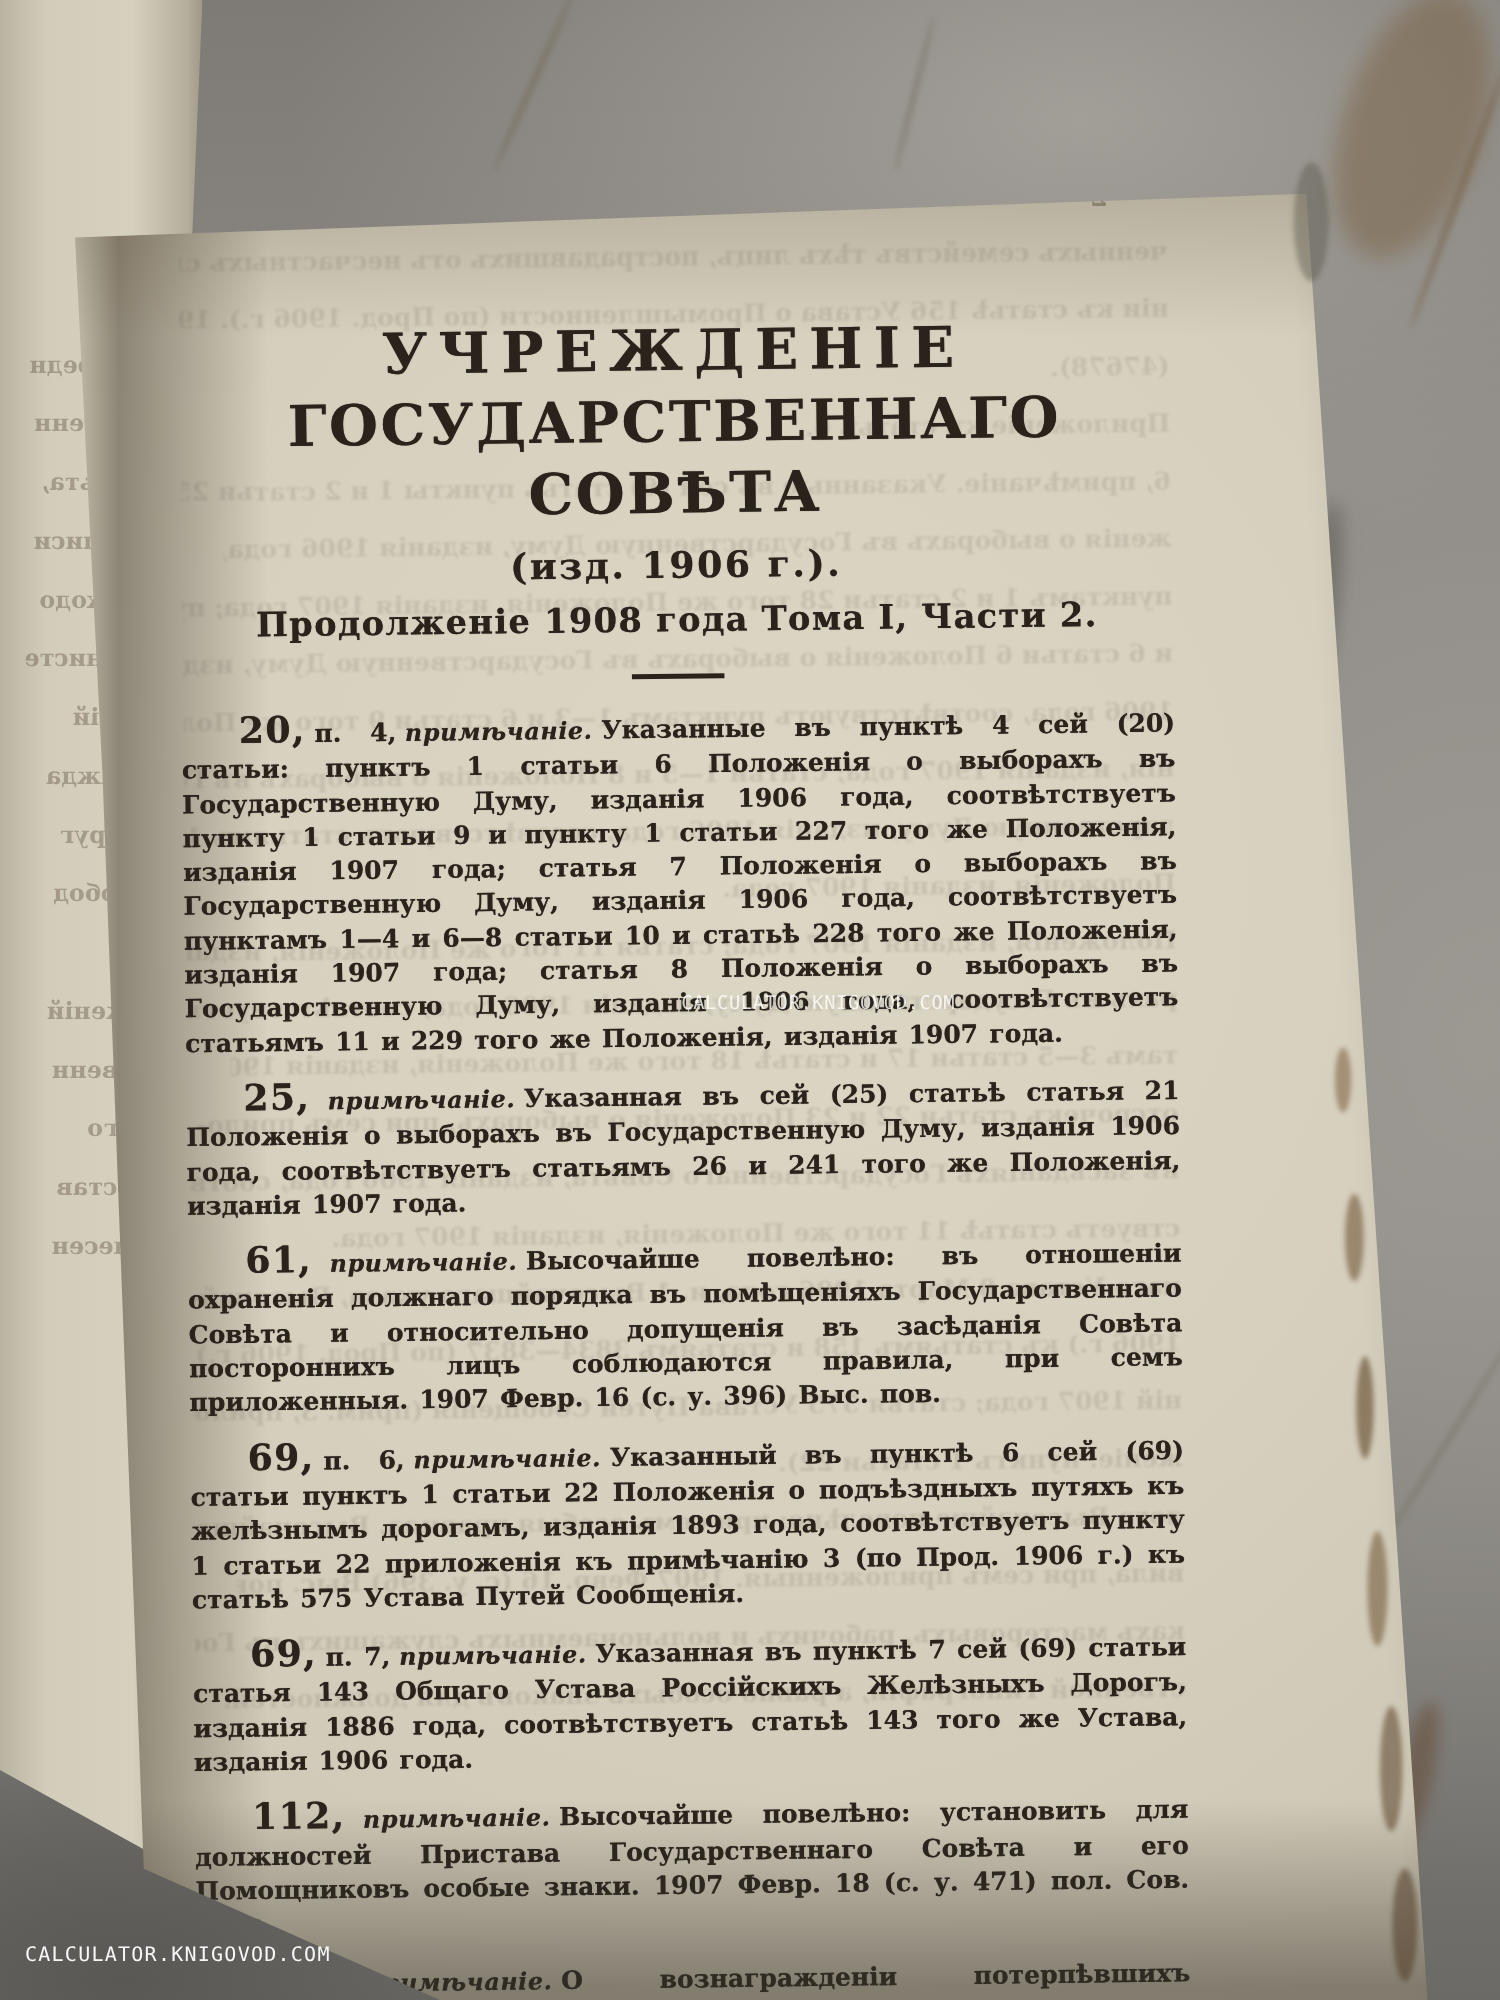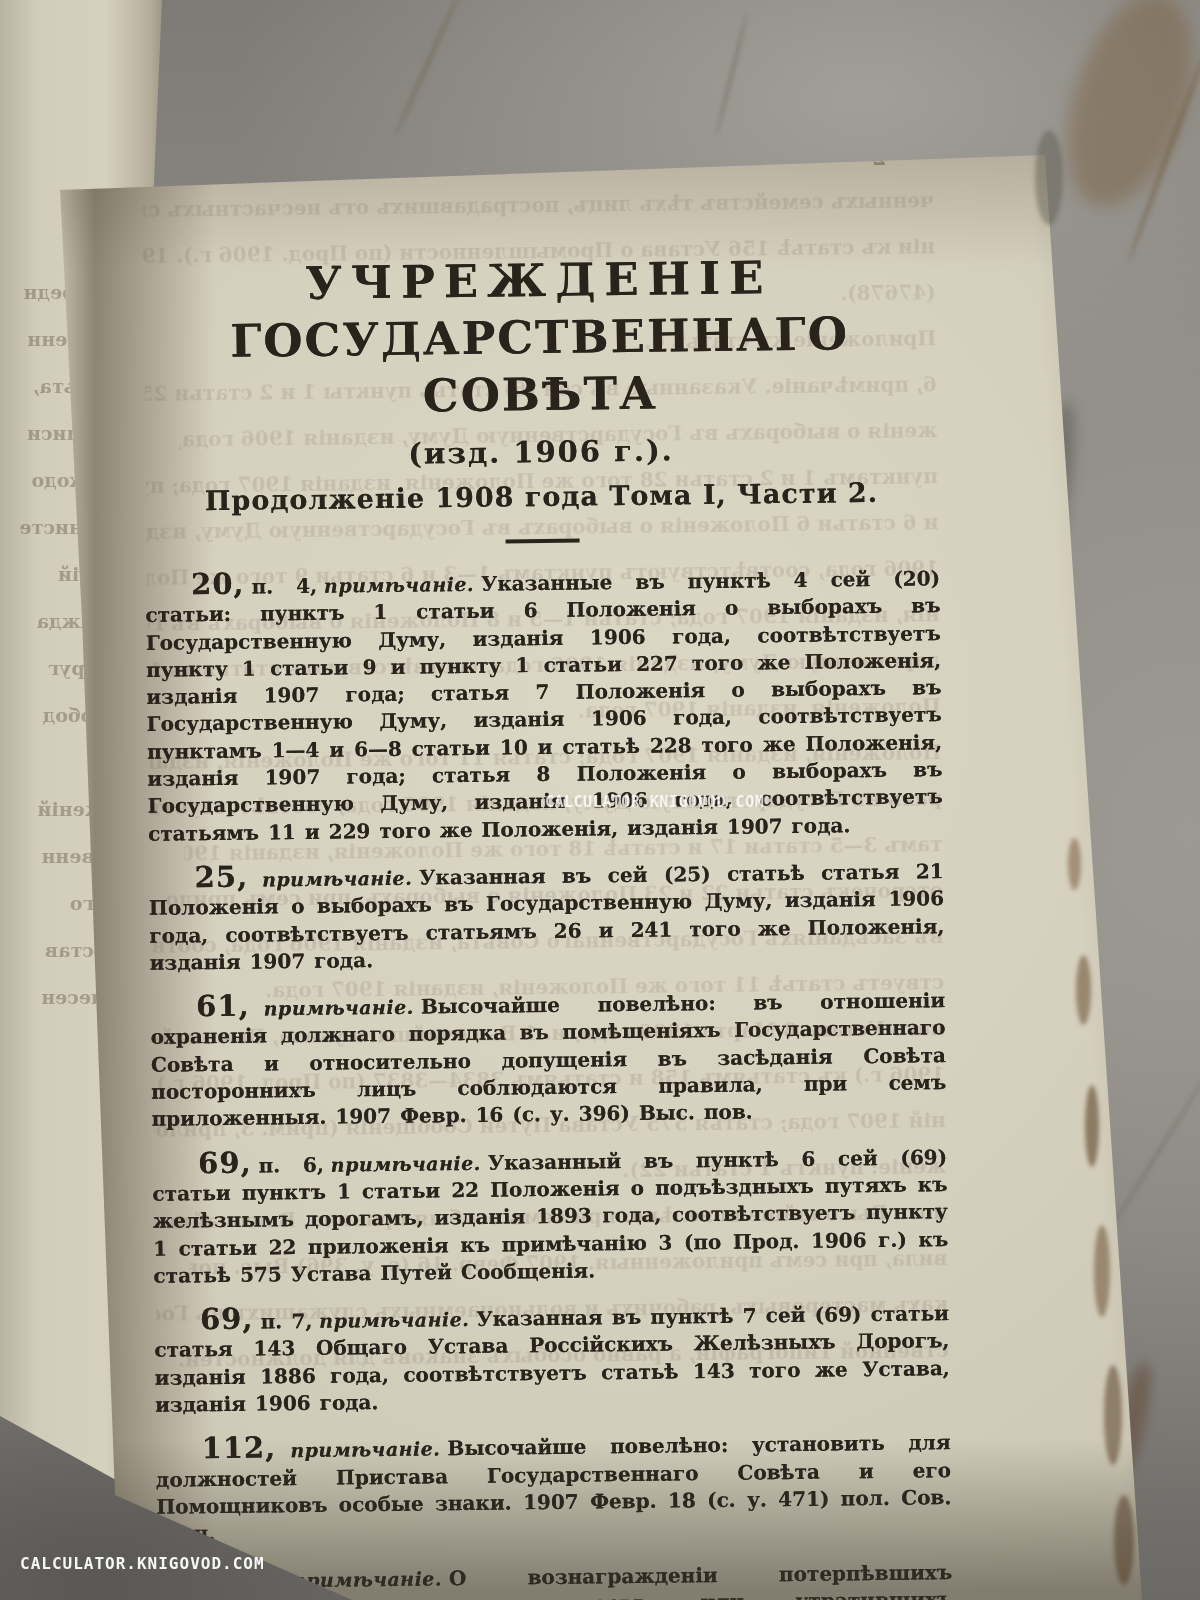--- a/index.html
+++ b/index.html
@@ -51,21 +51,21 @@
   .paras{margin-top:24px;}
   .paras p{margin:0 0 17px 0;font-size:20px;line-height:27.3px;font-weight:bold;
       text-align:justify;text-indent:46px;word-spacing:2px;}
   .pnum{font-size:29px;line-height:27px;letter-spacing:1px;}
   .psub{font-size:20px;}
   .plabel{font-style:italic;font-weight:bold;font-size:19px;letter-spacing:.5px;}
   .pnum,.psub,.plabel{margin-right:7px;}
   
   .edge-spot{position:absolute;filter:blur(2px);border-radius:50%;}
   
-  .wm{font-family:"DejaVu Sans Mono", monospace;font-weight:bold;position:absolute;white-space:nowrap;}
+  .wm{font-family:"DejaVu Sans Mono", monospace;font-weight:normal;position:absolute;white-space:nowrap;}
   .wm-center{left:545px;top:793px;font-size:15px;letter-spacing:.5px;color:rgba(255,255,255,.8);}
   .wm-corner{left:20px;top:1554px;font-size:16px;letter-spacing:1px;color:rgba(255,255,255,.95);}
 </style>
 </head>
 <body>
 
 <div id="stage">
 
   <div class="vein" style="left:425px;top:-15px;width:4px;height:160px;background:rgba(105,90,65,.5);transform:rotate(24deg);"></div>
   <div class="vein" style="left:730px;top:10px;width:3px;height:130px;background:rgba(95,85,70,.5);transform:rotate(14deg);"></div>

